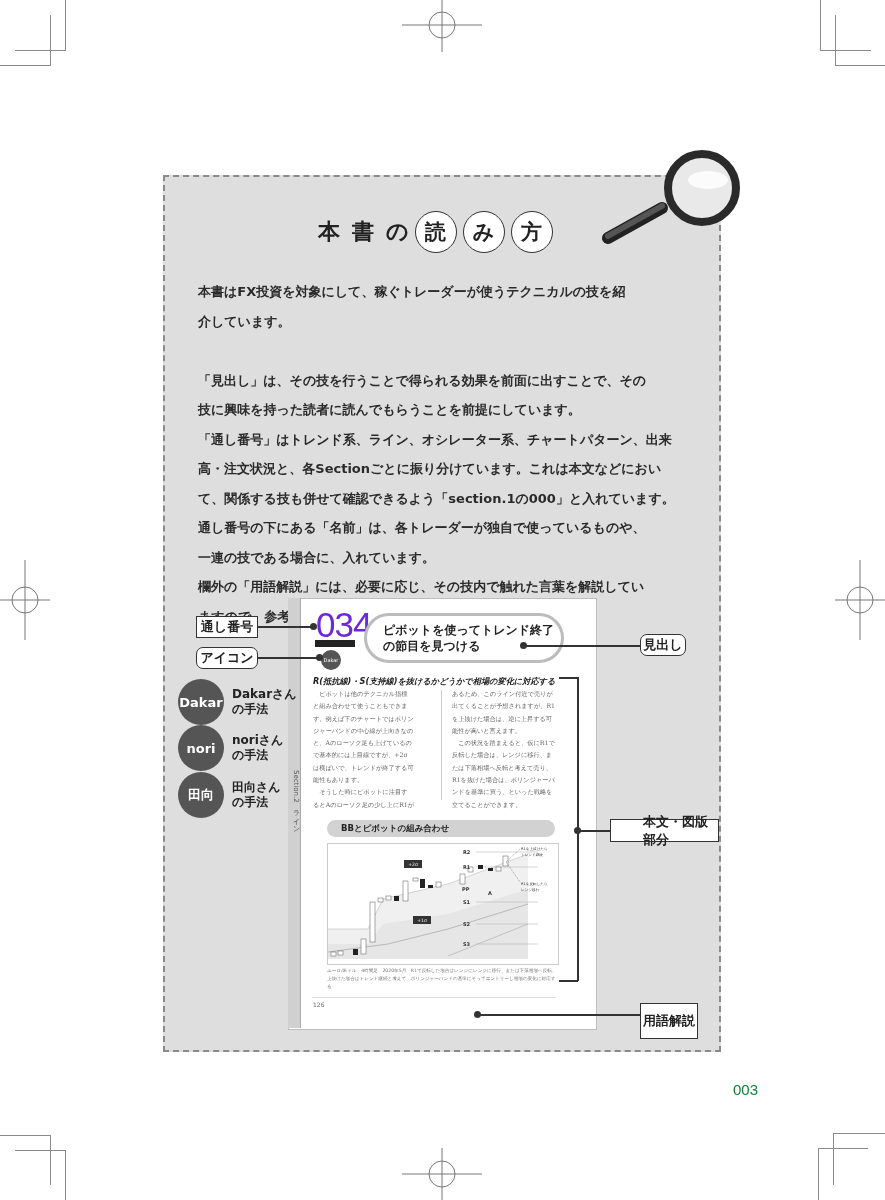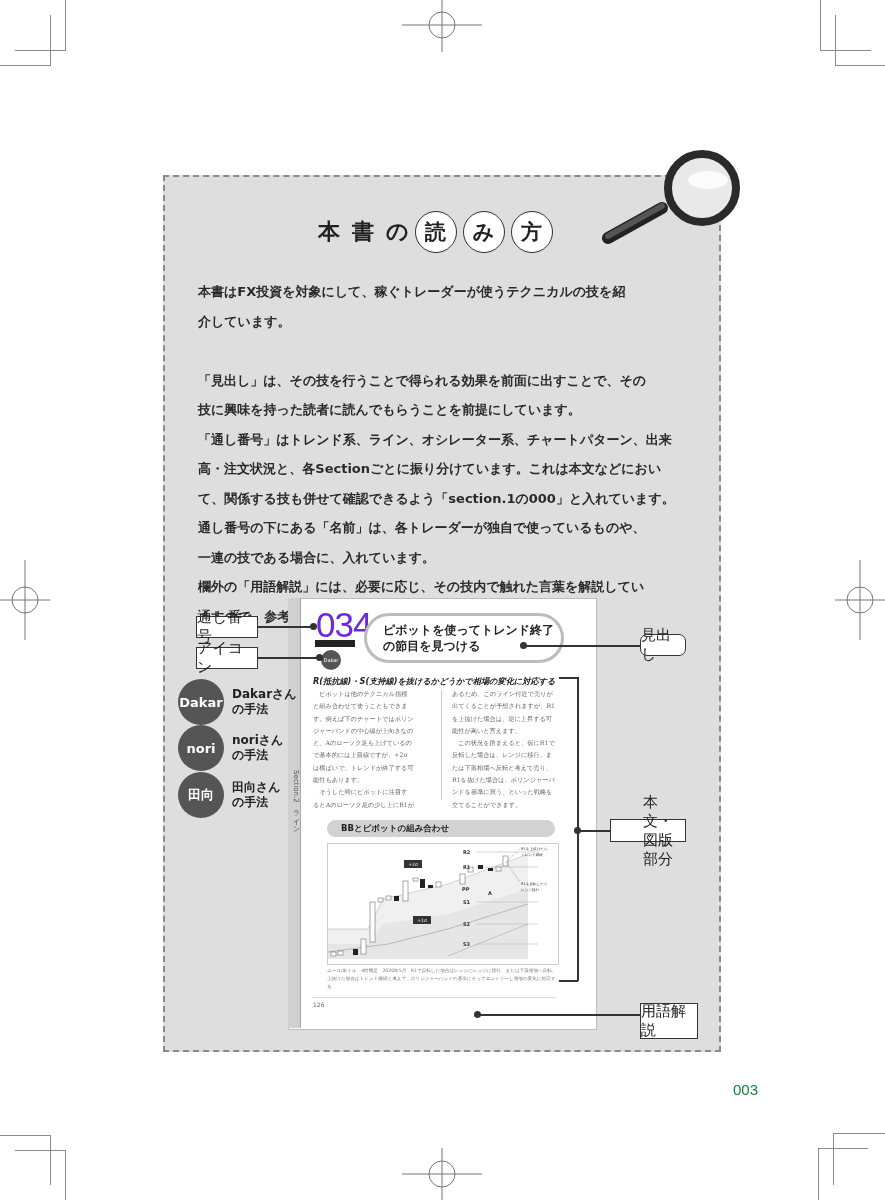--- a/index.html
+++ b/index.html
@@ -91,21 +91,21 @@
     .caption {
       position: absolute; left: 327px; top: 967px; width: 232px;
       font-size: 4.6px; line-height: 8px; color: #777;
     }
     .page-rule { position: absolute; left: 312px; top: 997px; width: 244px; height: 1px; background: #ddd; }
     .page-no { position: absolute; left: 313px; top: 1001px; font-size: 6px; color: #666; }
 
     
     .label {
       position: absolute; background: #fff; border: 1.2px solid #333;
-      font-size: 15px; font-weight: normal; color: #222;
+      font-size: 13px; font-weight: bold; color: #222;
       display: flex; align-items: center; justify-content: center; box-sizing: border-box;
     }
     .line { position: absolute; background: #333; }
     .dot { position: absolute; width: 7px; height: 7px; border-radius: 50%; background: #333; }
 
     .trader {
       position: absolute; display: flex; align-items: center; gap: 8px;
     }
     .trader .circle {
       width: 46px; height: 46px; border-radius: 50%; background: #555; color: #fff;
@@ -296,34 +296,34 @@
   </svg>
 </div>
 <div class="caption">ユーロ/米ドル　4時間足　2020年5月　R1で反転した場合はレンジにレンジに移行、または下落相場へ反転。上抜けた場合はトレンド継続と考えて、ボリンジャーバンドの基準にそってエントリーし相場の変化に対応する</div>
 <div class="page-rule"></div>
 <div class="page-no">126</div>
 
 <div class="label" style="left:196px;top:616px;width:62px;height:22px;">通し番号</div>
 <div class="line" style="left:258px;top:626px;width:56px;height:1.5px;"></div>
 <div class="dot" style="left:310px;top:623px;"></div>
 
-<div class="label" style="left:196px;top:647px;width:62px;height:22px;">アイコン</div>
+<div class="label" style="left:196px;top:647px;width:62px;height:22px;border-radius:7px;">アイコン</div>
 <div class="line" style="left:258px;top:657px;width:62px;height:1.5px;"></div>
 <div class="dot" style="left:316px;top:654px;"></div>
 
 <div class="label" style="left:640px;top:634px;width:46px;height:22px;border-radius:7px;">見出し</div>
 <div class="line" style="left:524px;top:645px;width:116px;height:1.5px;"></div>
 <div class="dot" style="left:520px;top:642px;"></div>
 
 <div class="line" style="left:559px;top:677px;width:18px;height:1.5px;"></div>
 <div class="line" style="left:577px;top:677px;width:1.5px;height:304px;"></div>
 <div class="line" style="left:559px;top:980px;width:19px;height:1.5px;"></div>
 <div class="dot" style="left:574px;top:827px;"></div>
 <div class="line" style="left:578px;top:830px;width:32px;height:1.5px;"></div>
-<div class="label" style="left:610px;top:819px;width:76px;height:23px;padding-left:32px;">本文・図版部分</div>
+<div class="label" style="left:610px;top:819px;width:109px;height:23px;padding-left:32px;">本文・図版部分</div>
 
 <div class="dot" style="left:474px;top:1011px;"></div>
 <div class="line" style="left:478px;top:1014px;width:162px;height:1.5px;"></div>
 <div class="label" style="left:640px;top:1003px;width:58px;height:36px;">用語解説</div>
 
 <div class="trader" style="left:178px;top:679px;">
   <div class="circle">Dakar</div>
   <div class="name">
     <div>Dakarさん</div>
     <div>の手法</div>

